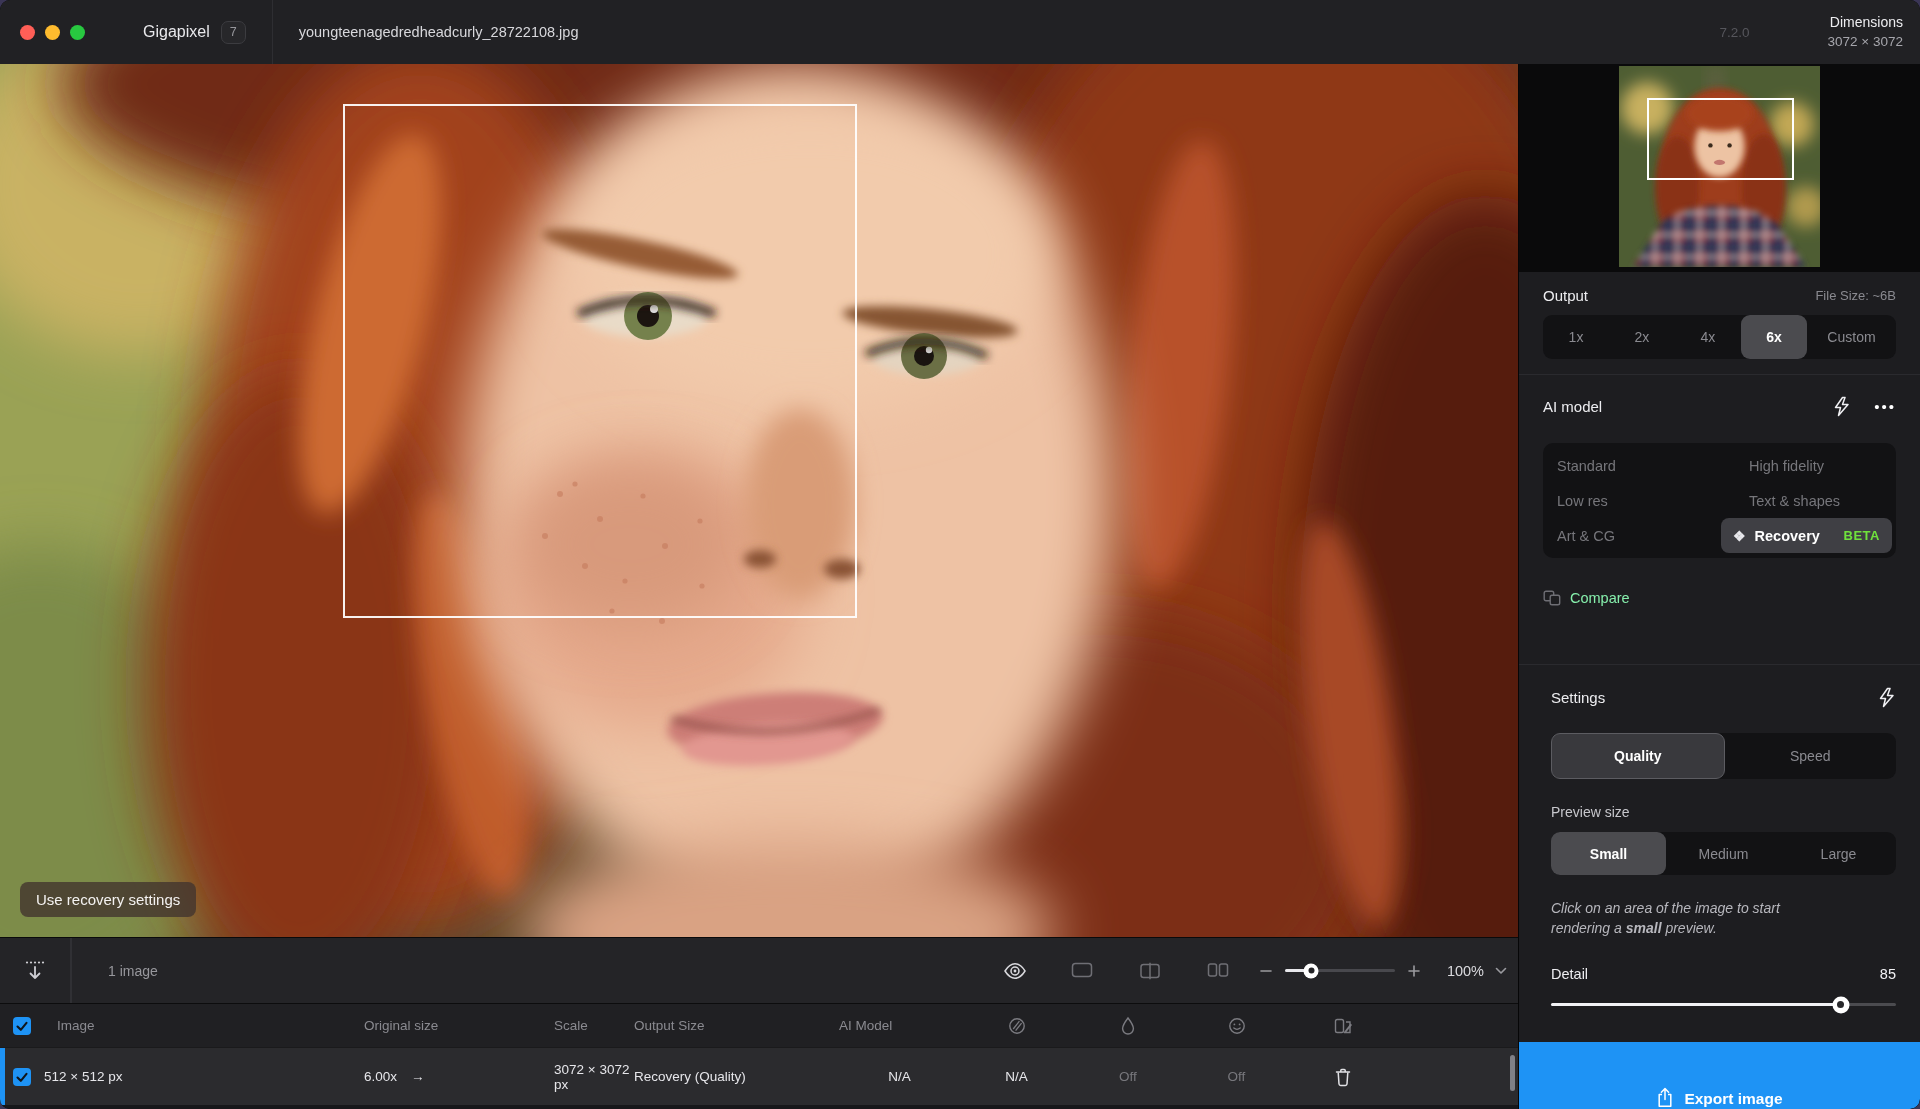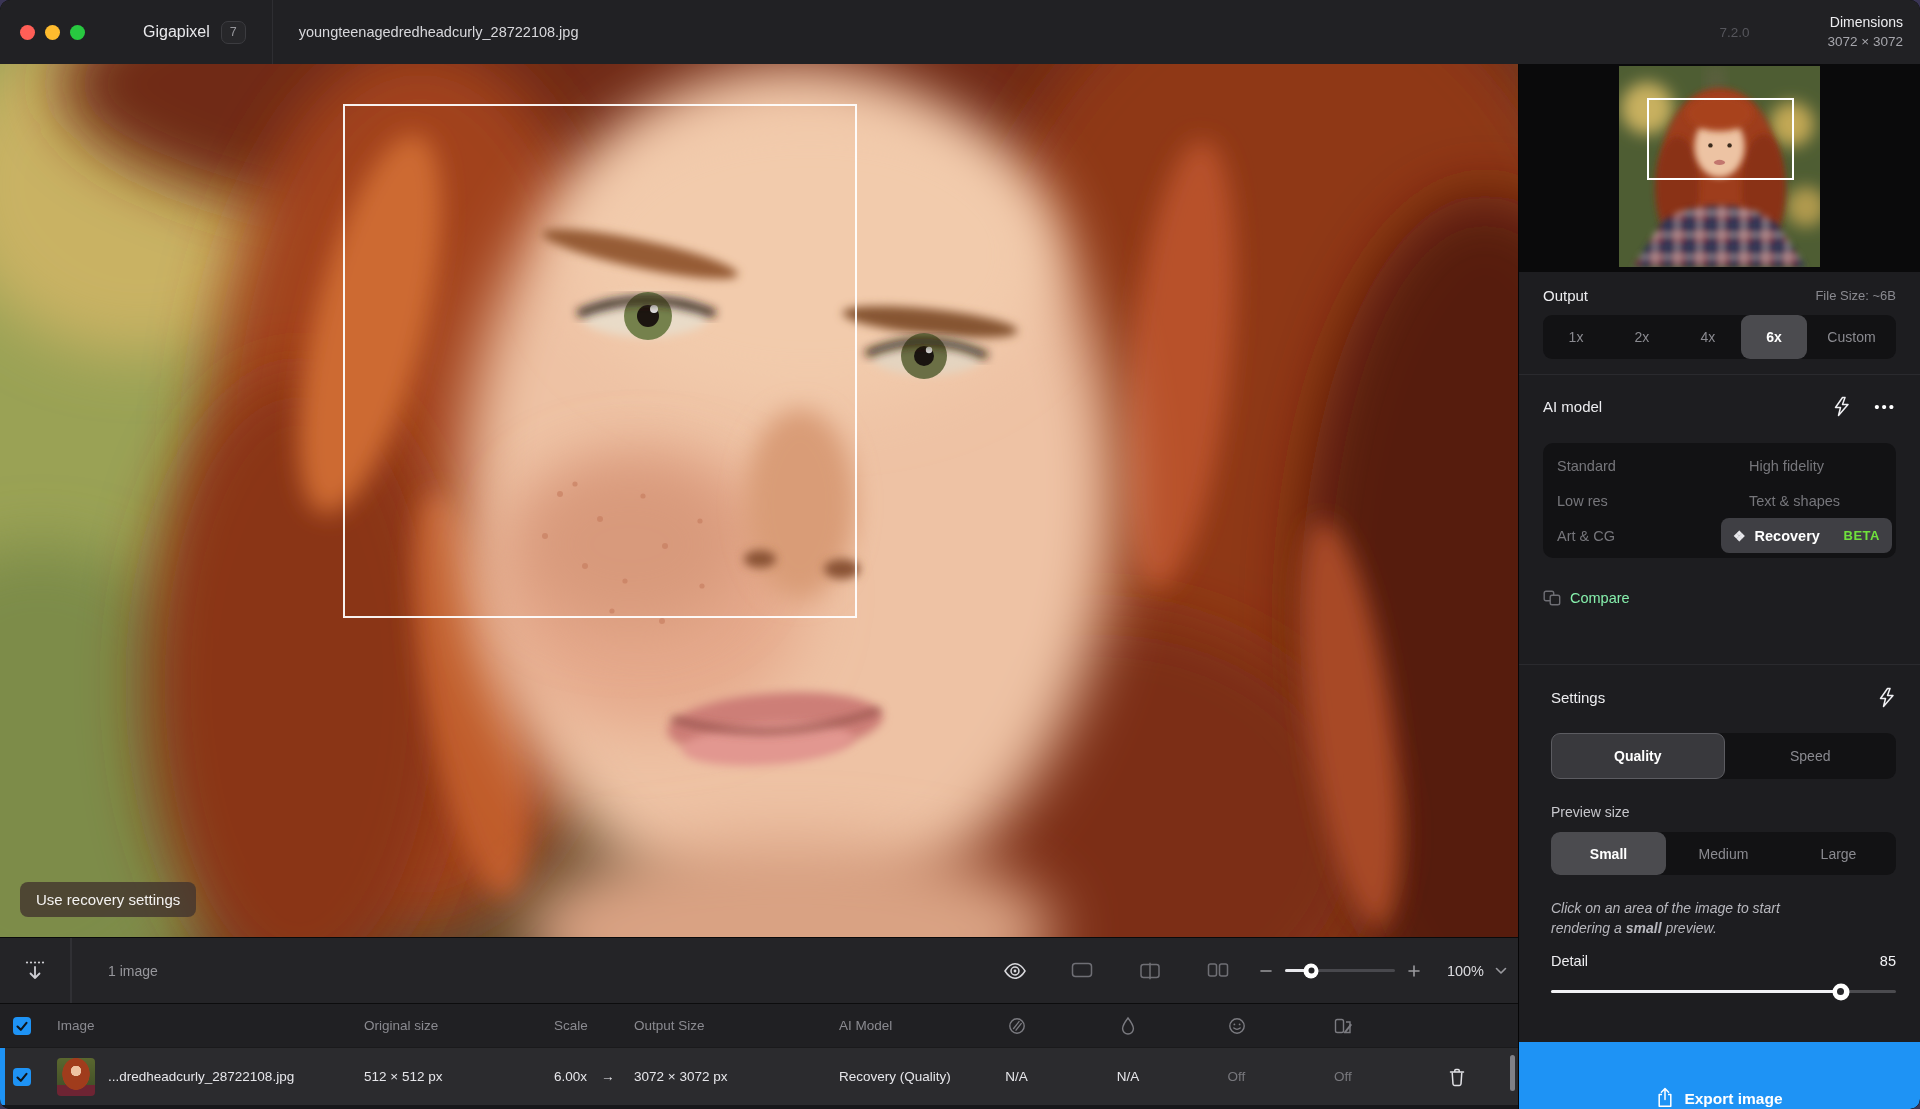--- a/index.html
+++ b/index.html
@@ -91,21 +91,21 @@
   .model-chip{flex:1;margin-left:-14px;background:#3f3f44;border-radius:8px;height:35px;display:flex;align-items:center;padding:0 12px;gap:9px;color:#fff;font-size:14.5px;font-weight:600;}
   .sparkle{font-size:14px;color:#e8e8ec;}
   .beta{margin-left:auto;color:#6fe23c;font-size:13px;font-weight:700;letter-spacing:.5px;}
   .compare{margin:32px auto 0;display:flex;align-items:center;gap:9px;color:#86efac;font-size:14.5px;}
   .sect-settings{flex:1;border-bottom:none;padding-top:22px;padding-left:32px;}
   .sect-settings .seg-group.modes{margin-top:25px;height:46px;}
   .preview-label{margin-top:25px;color:#c7c7cc;font-size:14px;}
   .seg-group.sizes{margin-top:12px;height:43px;}
   .note{margin-top:23px;color:#b7b7bd;font-size:14px;font-style:italic;line-height:1.45;}
   .note b{font-weight:700;}
-  .detail-row{margin-top:14px;display:flex;align-items:center;color:#ededf0;font-size:14.5px;}
+  .detail-row{margin-top:27px;display:flex;align-items:center;color:#ededf0;font-size:14.5px;}
   .detail-val{margin-left:auto;color:#f2f2f5;}
   .slider{margin-top:15px;position:relative;height:16px;}
   .strack{position:absolute;left:0;right:0;top:6.5px;height:3px;background:#4b4b4f;border-radius:2px;}
   .sfill{position:absolute;left:0;top:6.5px;height:3px;background:#f2f2f5;border-radius:2px;width:84%;}
   .sthumb{position:absolute;top:8px;transform:translate(-50%,-50%);width:17px;height:17px;border-radius:50%;background:#fff;left:84%;}
   .sthumb::after{content:"";position:absolute;left:50%;top:50%;transform:translate(-50%,-50%);width:7px;height:7px;border-radius:50%;background:#28282b;}
   .export-btn{flex:0 0 67px;background:#1e93f5;border:none;color:#fff;font-family:inherit;font-size:15.5px;font-weight:600;display:flex;align-items:flex-end;justify-content:center;gap:10px;cursor:pointer;border-radius:0 0 10px 0;}
 
   svg.ic{display:block;}
 </style>
@@ -320,24 +320,20 @@
       </div>
 
       <div class="trow tgrid">
         <div class="row-accent"></div>
         <span class="ccenter">
           <svg class="ic" width="18" height="18" viewBox="0 0 18 18">
             <rect width="18" height="18" rx="4" fill="#1e93f5"></rect>
             <path d="M4.5 9.5 L7.8 12.8 L13.5 5.8" stroke="#10161c" stroke-width="2.1" fill="none" stroke-linecap="round" stroke-linejoin="round"></path>
           </svg>
         </span>
-        <span class="imgcell">
-          <span class="mini-thumb"></span>
-          <span>...dredheadcurly_28722108.jpg</span>
-        </span>
         <span>512 × 512 px</span>
         <span class="scale-cell">
           <span>6.00x</span>
           <span>→</span>
         </span>
         <span>3072 × 3072 px</span>
         <span>Recovery (Quality)</span>
         <span class="ccenter">N/A</span>
         <span class="ccenter">N/A</span>
         <span class="ccenter dimtext">Off</span>

